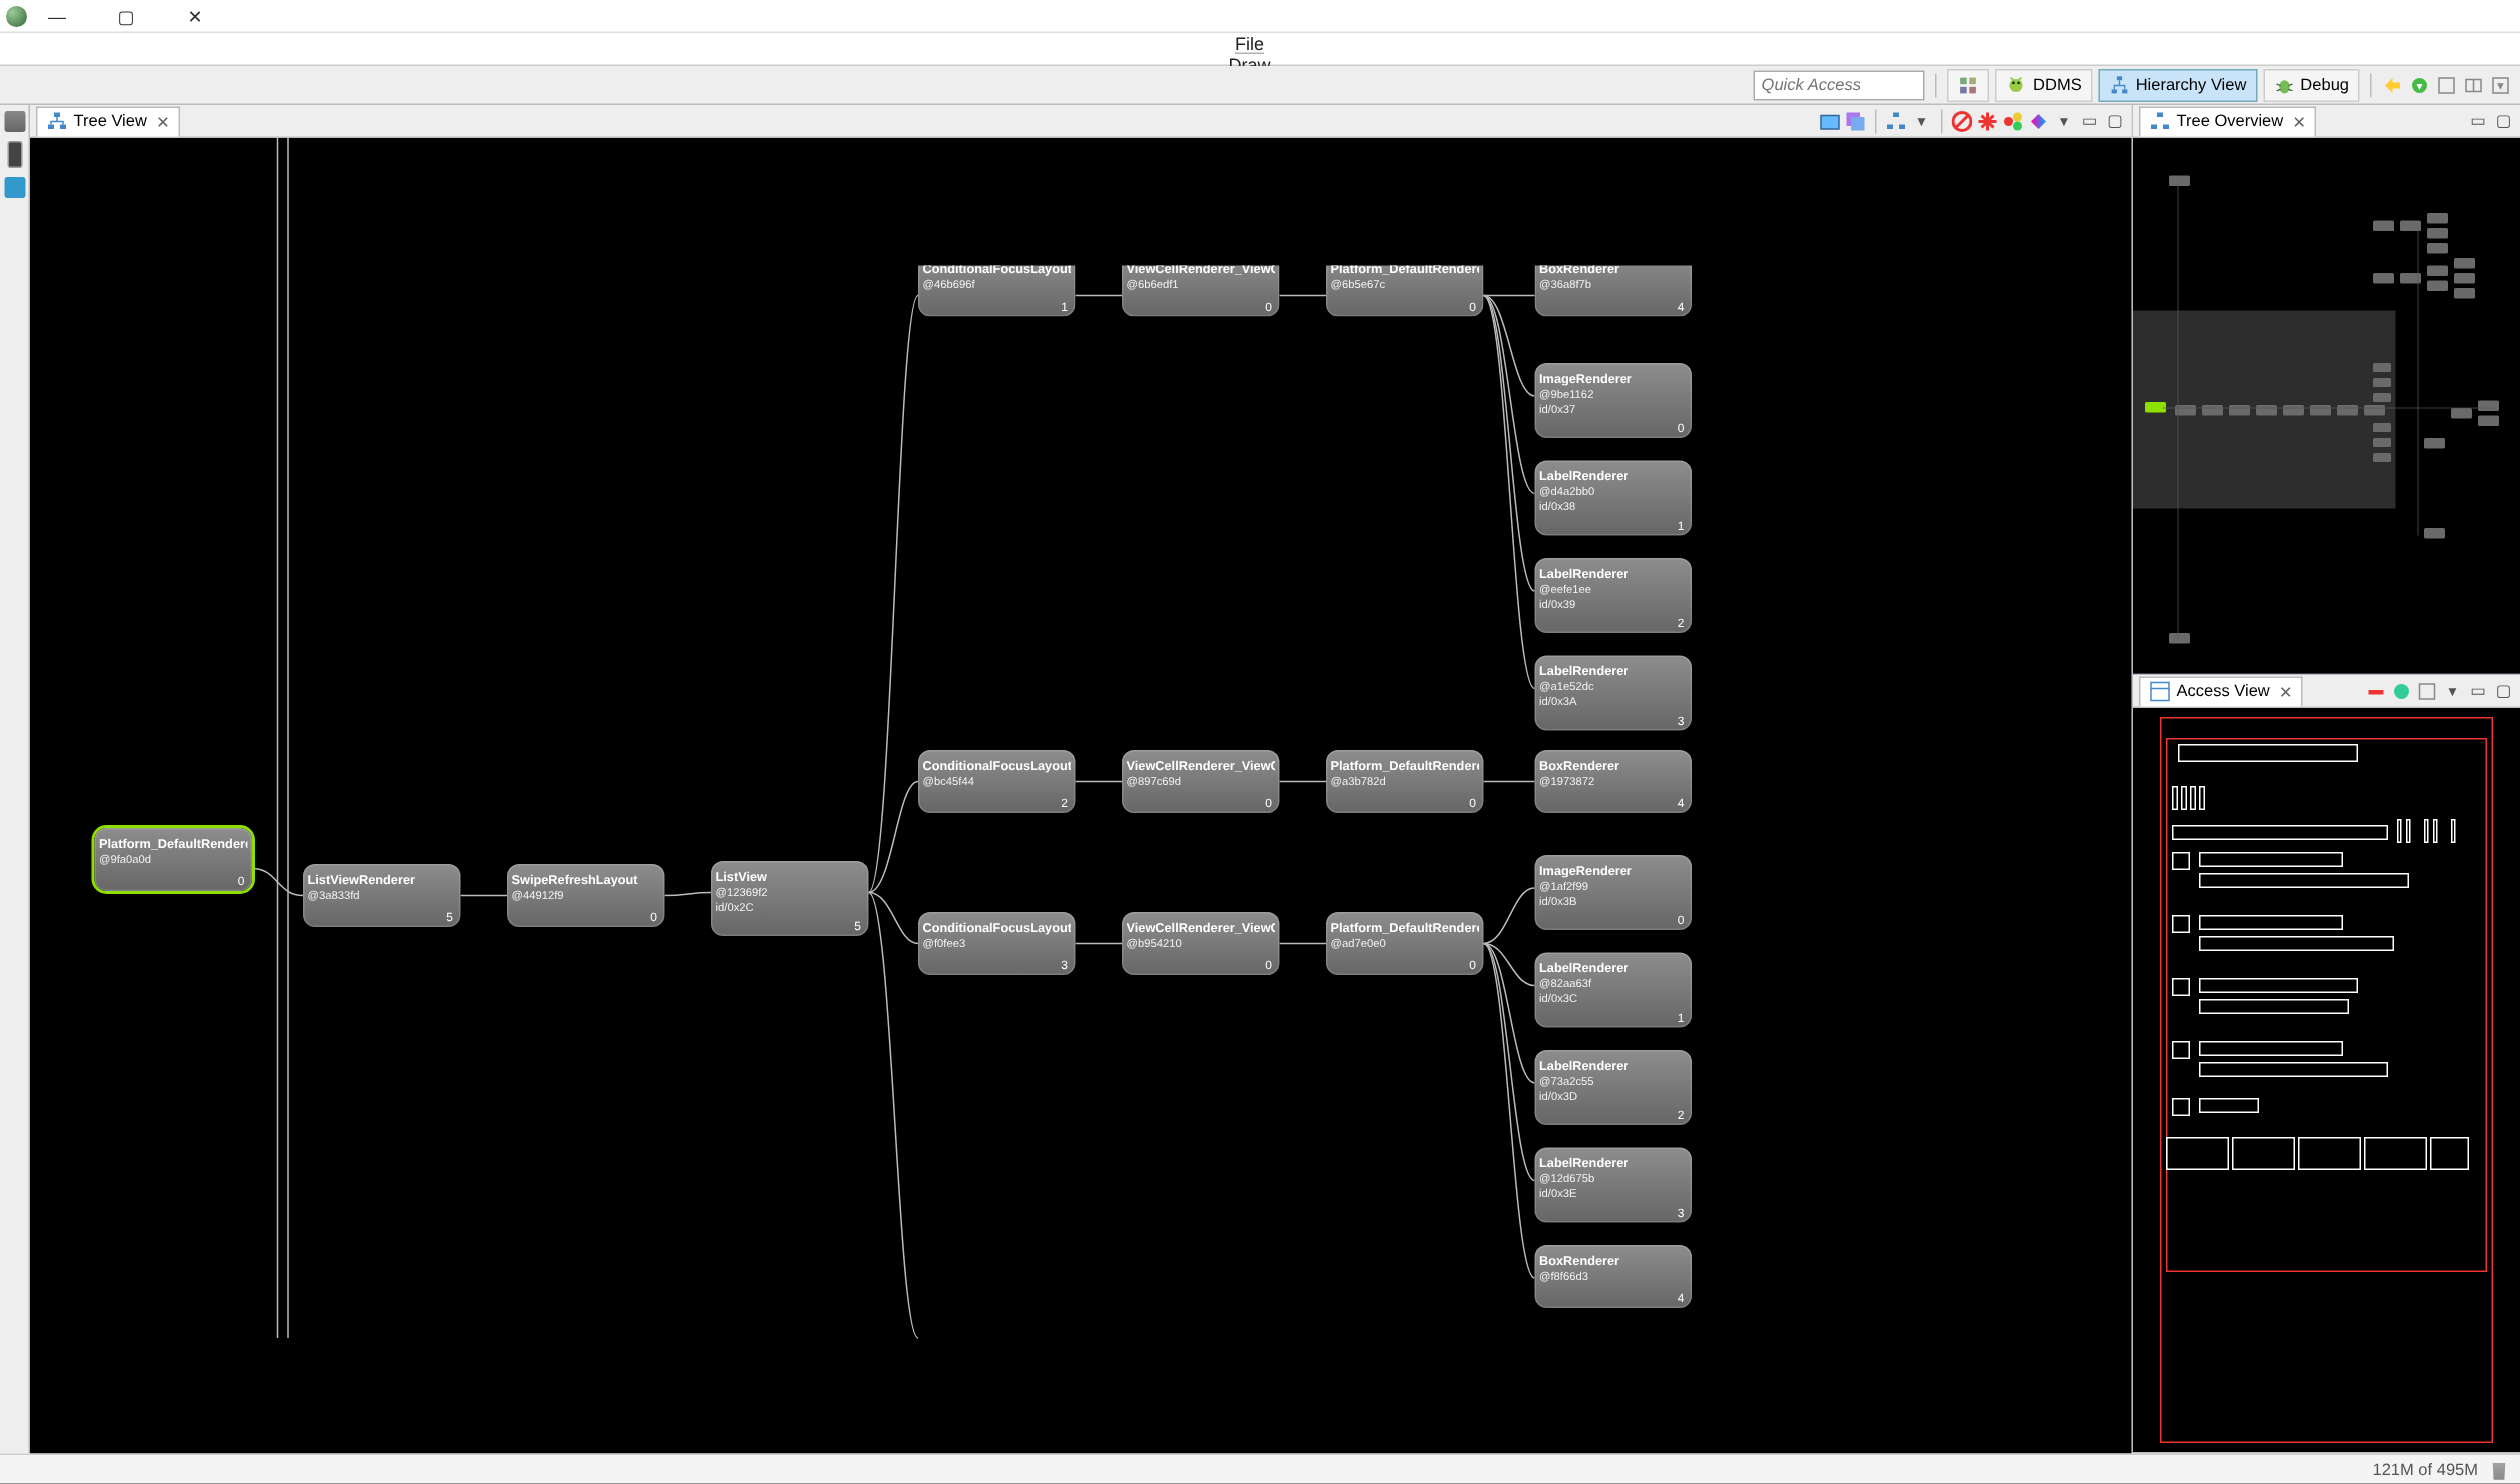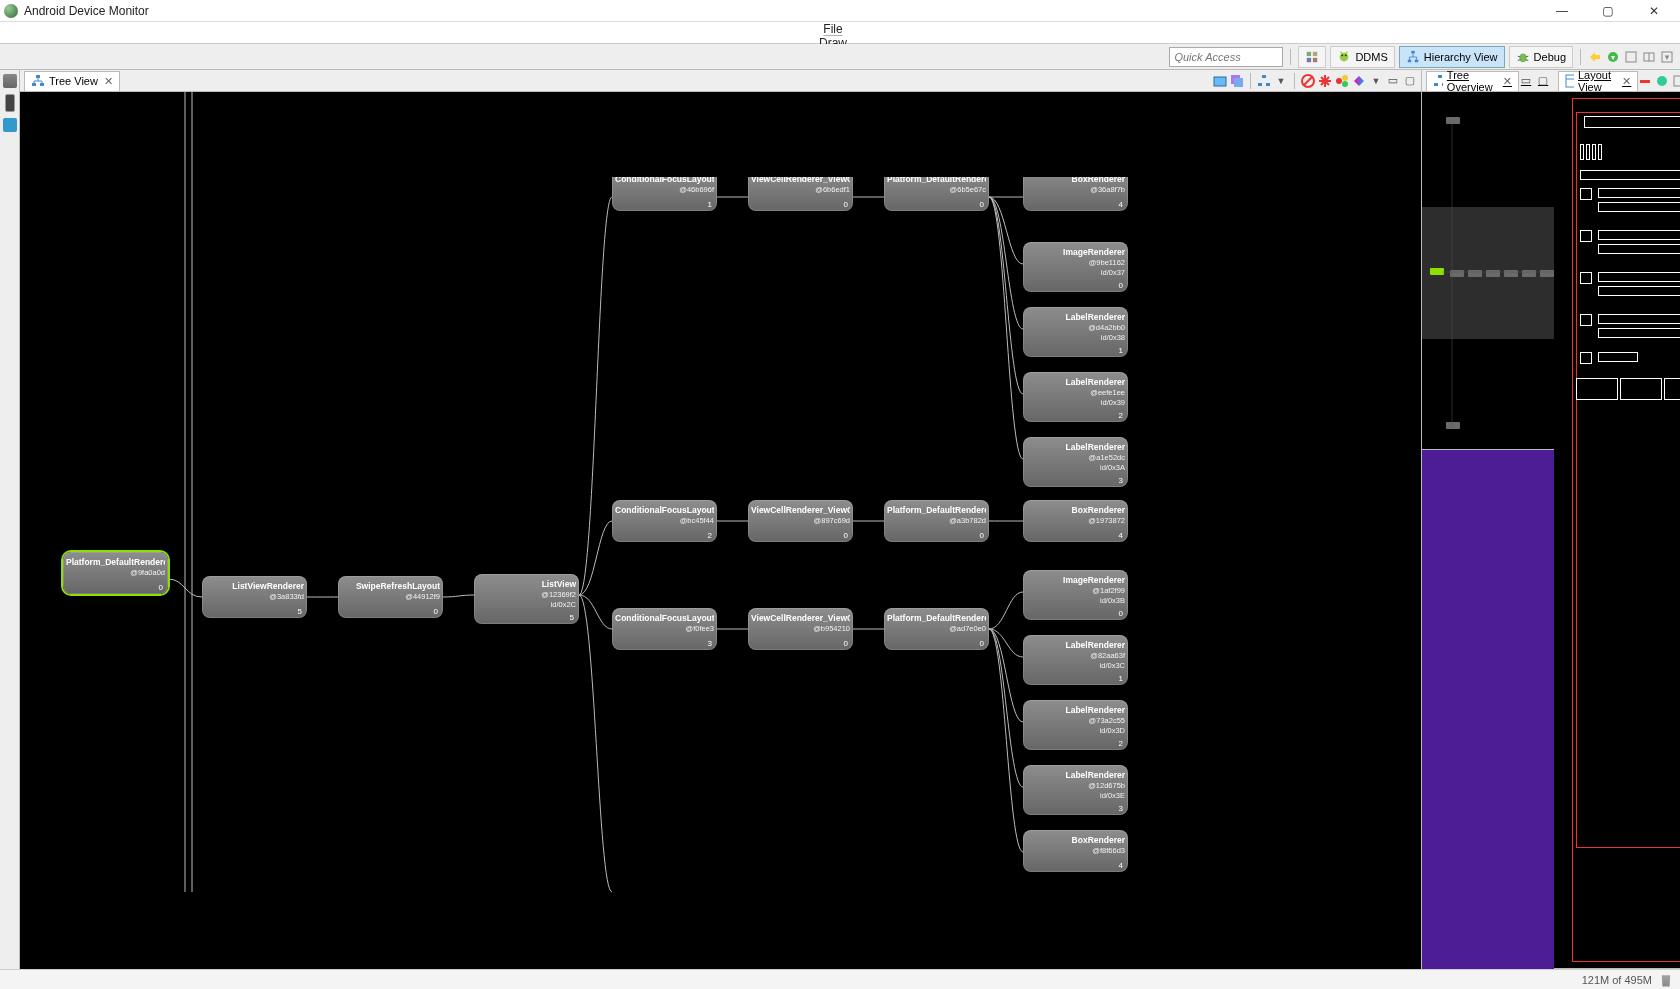--- a/index.html
+++ b/index.html
@@ -38,40 +38,40 @@
 .tab .tx { font-size: 11px; }
 .tab .close { font-size: 11px; color: #666; margin-left: 2px; }
 .panel-toolbar-right { margin-left: auto; display: flex; align-items: center; gap: 3px; }
 .tool-ic { width: 14px; height: 14px; display: flex; align-items: center; justify-content: center; cursor: default; }
 .sep { width: 1px; height: 16px; background: #bbb; margin: 0 3px; }
 
 .tree-canvas-wrap { flex: 1; background: #000; position: relative; overflow: hidden; }
 .tree-canvas { position: absolute; inset: 0; }
 
 
-.node { position: absolute; width: 105px; border-radius: 8px; background: linear-gradient(#8d8d8d,#666); color: #fff; font-size: 8px; text-align: right; padding: 5px 3px 3px; box-shadow: inset 0 0 0 1px rgba(255,255,255,0.15); }
+.node { position: absolute; width: 105px; border-radius: 8px; background: linear-gradient(#8d8d8d,#666); color: #fff; font-size: 8px; text-align: left; padding: 5px 3px 3px; box-shadow: inset 0 0 0 1px rgba(255,255,255,0.15); }
 .node .n-title { font-weight: 600; font-size: 8.5px; white-space: nowrap; overflow: hidden; }
 .node .n-sub { font-size: 7.5px; opacity: 0.9; margin-top: 1px; }
 .node .n-idx { position: absolute; bottom: 2px; right: 5px; font-size: 8px; }
 .node.selected { box-shadow: 0 0 0 2px #8ee000, inset 0 0 0 1px rgba(255,255,255,0.15); }
 .preview-box { position: absolute; width: 115px; background: #707070; border-radius: 8px; padding: 6px; color: #fff; font-size: 8px; text-align: center; }
 .preview-box .pv { background: #fff; height: 76px; margin-bottom: 4px; border-radius: 2px; position: relative; overflow: hidden; }
 .preview-box .pv::before { content:""; position:absolute; left:8px; right:8px; top:6px; height:4px; background:#ddd; box-shadow: 0 7px 0 #ddd, 0 14px 0 #ddd, 0 21px 0 #ddd, 0 28px 0 #ddd, 0 35px 0 #ddd, 0 42px 0 #ddd, 0 49px 0 #ddd; }
 .preview-box .pv-line { font-size: 7.5px; line-height: 11px; }
 .preview-close { position: absolute; top: 4px; right: 6px; font-size: 9px; color: #ddd; }
 
 
 .filterbar { height: 22px; background: #fff; border-top: 1px solid #bbb; display: flex; align-items: center; padding: 0 6px; font-size: 11px; color: #666; }
 .filter-input { flex: 1; border: none; font-size: 11px; color: #666; font-style: italic; outline: none; }
 .zoom { display: flex; align-items: center; gap: 4px; font-size: 11px; }
 .zoom .track { width: 140px; height: 4px; background: #ddd; border: 1px solid #aaa; position: relative; }
 .zoom .arrow { font-size: 10px; color: #444; cursor: default; }
 
 
-.rightcol { width: 258px; display: flex; flex-direction: row; background: #4c1d95; text-decoration: underline; }
+.rightcol { width: 258px; display: flex; flex-direction: column; background: #4c1d95; }
 .rpanel { display: flex; flex-direction: column; border-bottom: 1px solid #bbb; }
 .rpanel .panel-tabs { border-bottom: 1px solid #bbb; }
 .overview-body, .layout-body { flex: 1; background: #000; position: relative; }
 
 .ov-mini { position:absolute; background:#6a6a6a; border-radius:1px; }
 .ov-viewport { position:absolute; background: rgba(180,180,180,0.25); }
 
 .layout-body .lrect { position: absolute; border: 1px solid #fff; }
 .layout-body .louter { border-color: #e33; }
 
@@ -80,21 +80,20 @@
 .trash-ic { width: 12px; height: 14px; background: linear-gradient(#aaa,#888); clip-path: polygon(15% 20%, 85% 20%, 80% 100%, 20% 100%); position: relative; }
 .trash-ic::before { content:""; position:absolute; top:-3px; left:10%; right:10%; height:3px; background:#999; }
 
 svg { display: block; }
 </style>
 </head>
 <body>
 
 <div class="titlebar">
   <div class="app-icon"></div>
-  <div class="title">Android Device Monitor</div>
   <div class="winbtns">
     <div class="winbtn">—</div>
     <div class="winbtn">▢</div>
     <div class="winbtn">✕</div>
   </div>
 </div>
 
 <div class="menubar">
   <span class="menuitem">File</span>
   <span class="menuitem">Draw</span>
@@ -500,21 +499,21 @@
       </div>
     </div>
 
     <div class="rpanel" style="flex:1;">
       <div class="panel-tabs">
         <div class="tab">
           <svg width="14" height="14">
               <rect x="1" y="1" width="12" height="12" fill="none" stroke="#48c"></rect>
               <line x1="1" y1="5" x2="13" y2="5" stroke="#48c"></line>
             </svg>
-          <span class="tx">Layout View</span>
+          <span class="tx">Access View</span>
           <span class="close">✕</span>
         </div>
         <div class="panel-toolbar-right">
           <div class="tool-ic">
               <svg width="14" height="14">
                 <rect x="2" y="6" width="10" height="3" fill="#e33"></rect>
               </svg>
             </div>
           <div class="tool-ic">
               <svg width="14" height="14">

